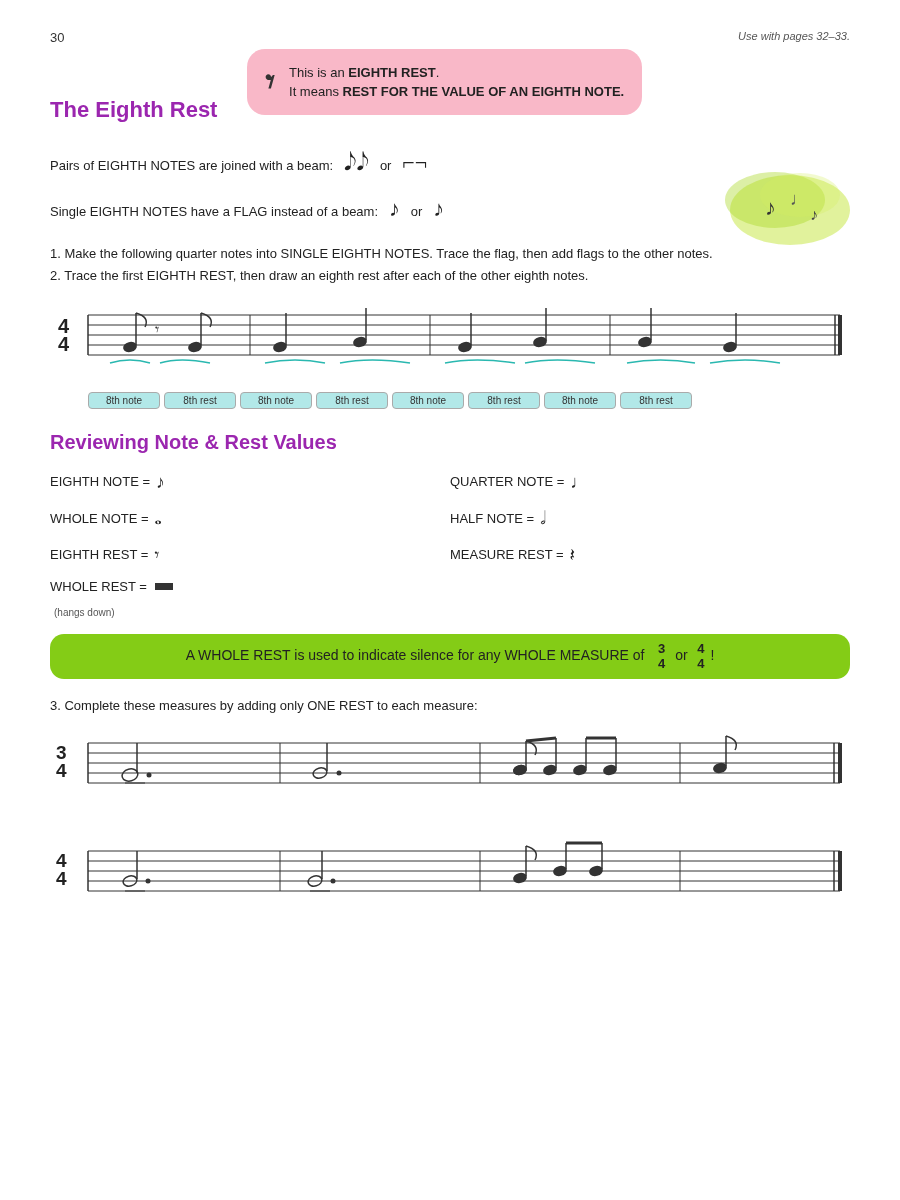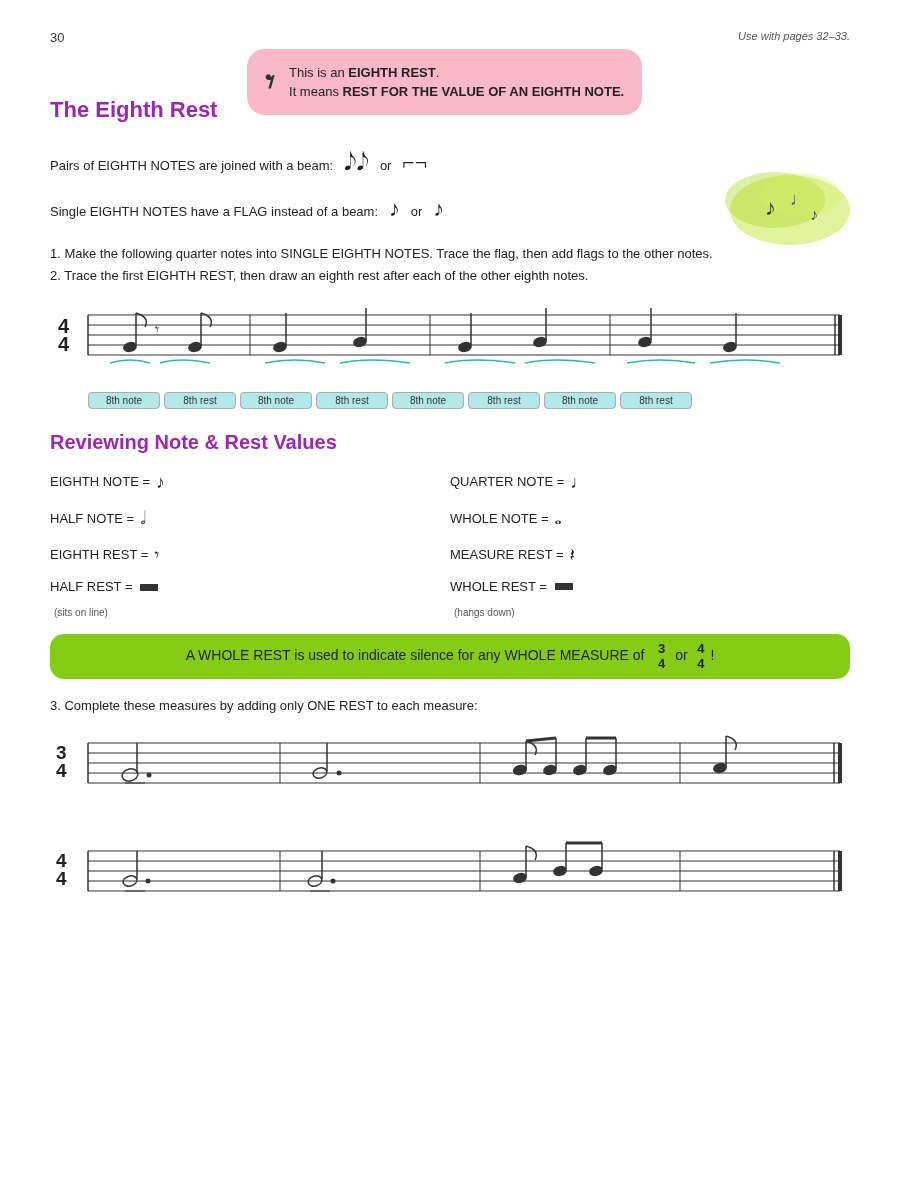--- a/index.html
+++ b/index.html
@@ -258,44 +258,35 @@
 
   <div class="note-value-item">
     <span>EIGHTH NOTE =</span>
     <span style="font-size:18px;">♪</span>
   </div>
   <div class="note-value-item">
     <span>QUARTER NOTE =</span>
     <span style="font-size:18px;">♩</span>
   </div>
   <div class="note-value-item">
+    <span>WHOLE NOTE =</span>
+    <span style="font-size:18px;">𝅝</span>
+  </div>
+  <div class="note-value-item">
     <span>HALF NOTE =</span>
     <span style="font-size:18px;">𝅗𝅥</span>
   </div>
-  <div class="note-value-item">
-    <span>WHOLE NOTE =</span>
-    <span style="font-size:18px;">𝅝</span>
-  </div>
 
   <div class="note-value-item">
     <span>EIGHTH REST =</span>
     <span style="font-size:18px;">𝄾</span>
   </div>
   <div class="note-value-item">
     <span>MEASURE REST =</span>
     <span style="font-size:18px;">𝄽</span>
-  </div>
-  <div class="note-value-item" style="flex-direction:column; align-items:flex-start;">
-    <div style="display:flex; align-items:center; gap:6px;">
-      <span>HALF REST =</span>
-      <svg width="22" height="10" viewBox="0 0 22 10">
-        <rect x="2" y="2" width="18" height="7" fill="#333"></rect>
-      </svg>
-    </div>
-    <div style="font-size:10px; color:#555; margin-left:4px;">(sits on line)</div>
   </div>
   <div class="note-value-item" style="flex-direction:column; align-items:flex-start;">
     <div style="display:flex; align-items:center; gap:6px;">
       <span>WHOLE REST =</span>
       <svg width="22" height="10" viewBox="0 0 22 10">
         <rect x="2" y="1" width="18" height="7" fill="#333"></rect>
       </svg>
     </div>
     <div style="font-size:10px; color:#555; margin-left:4px;">(hangs down)</div>
   </div>

